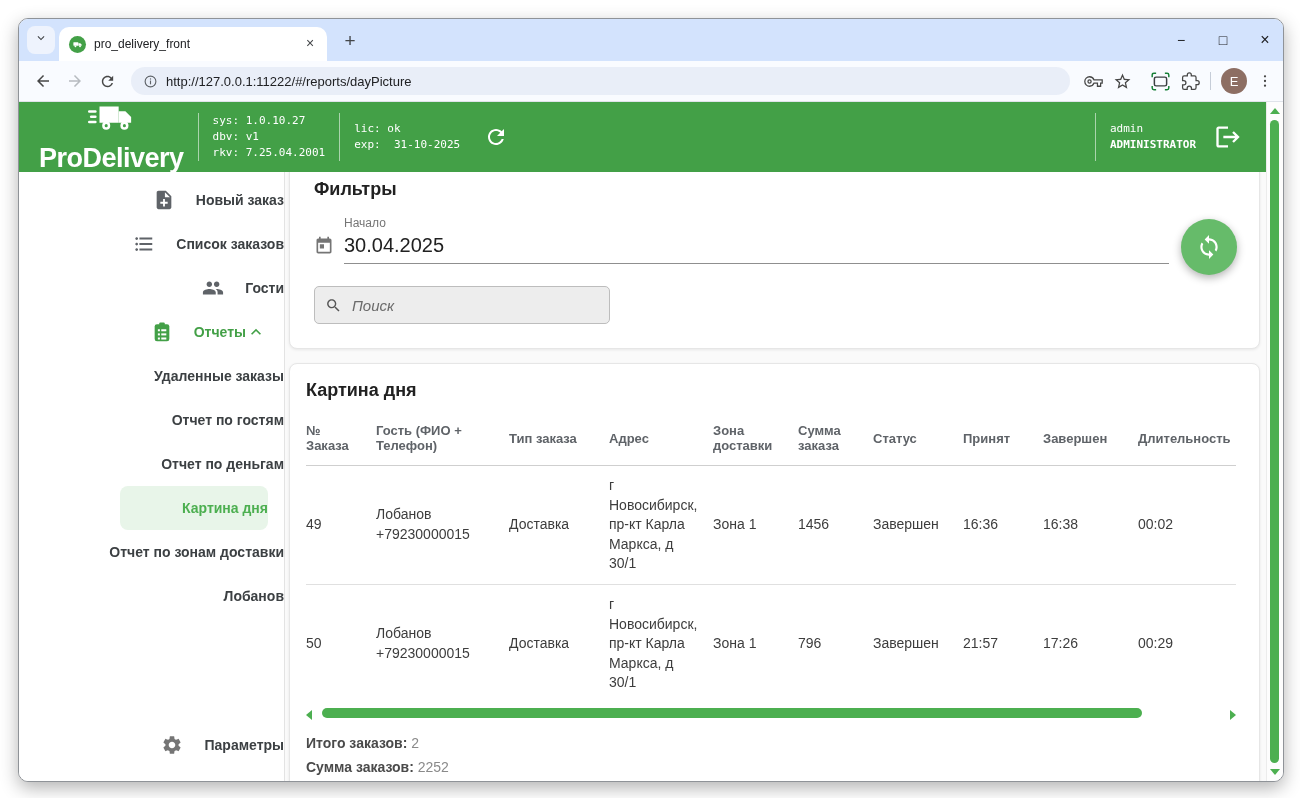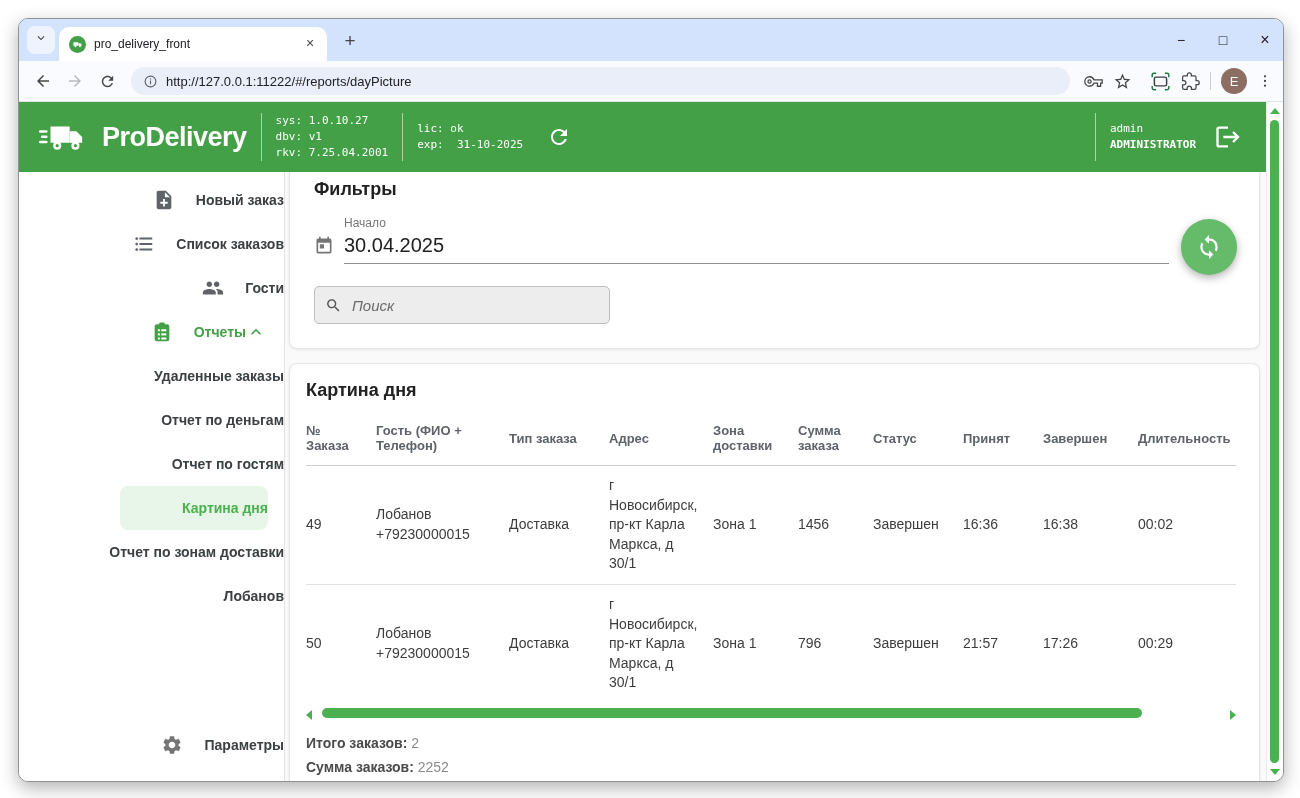--- a/index.html
+++ b/index.html
@@ -21,21 +21,21 @@
   .omnibox{flex:1;height:28px;background:#e9eef8;border-radius:14px;display:flex;align-items:center;padding:0 12px;gap:8px;margin:0 6px;min-width:0;}
   .url-text{font-size:13px;color:#202124;white-space:nowrap;overflow:hidden;}
   .toolbar-right{display:flex;align-items:center;gap:10px;flex:0 0 auto;margin-left:4px;}
   .tb-divider{width:1px;height:18px;background:#c6cdd8;}
   .avatar{width:26px;height:26px;border-radius:50%;background:#8d6e63;color:#fff;font-size:13px;display:flex;align-items:center;justify-content:center;cursor:pointer;}
 
   
   .app{flex:1;display:flex;min-height:0;}
   .app-left{flex:1;display:flex;flex-direction:column;min-width:0;}
   .app-header{height:70px;background:#43A047;display:flex;align-items:center;color:#fff;padding:0 14px;flex:0 0 auto;}
-  .brand{display:flex;align-items:center;gap:17px;margin-left:6px;}
+  .brand{display:flex;align-items:center;gap:10px;margin-left:6px;flex-direction:column;}
   .brand-name{font-size:27px;font-weight:bold;letter-spacing:-0.5px;}
   .hdr-divider{width:1px;height:48px;background:rgba(255,255,255,.55);margin:0 14px;}
   .hdr-mono{font-family:"DejaVu Sans Mono",monospace;font-size:11px;line-height:16px;color:#fff;}
   .hdr-mono div{white-space:pre;}
   .hdr-refresh{margin-left:24px;cursor:pointer;display:flex;}
   .hdr-spacer{flex:1;}
   .hdr-user{text-align:left;margin-right:18px;}
   .hdr-logout{cursor:pointer;display:flex;margin-right:10px;}
 
   .app-body{flex:1;display:flex;min-height:0;}
@@ -285,24 +285,24 @@
               <svg width="20" height="20" viewBox="0 0 24 24">
                     <path d="M7.41 15.41L12 10.83l4.59 4.58L18 14l-6-6-6 6z" fill="#43A047"></path>
                   </svg>
             </span>
           </div>
 
           <div class="submenu-item">
             <span class="menu-label">Удаленные заказы</span>
           </div>
           <div class="submenu-item">
+            <span class="menu-label">Отчет по гостям</span>
+          </div>
+          <div class="submenu-item">
             <span class="menu-label">Отчет по деньгам</span>
-          </div>
-          <div class="submenu-item">
-            <span class="menu-label">Отчет по гостям</span>
           </div>
           <div class="submenu-item selected">
             <span class="menu-label">Картина дня</span>
           </div>
           <div class="submenu-item">
             <span class="menu-label">Отчет по зонам доставки</span>
           </div>
           <div class="submenu-item">
             <span class="menu-label">Лобанов</span>
           </div>

